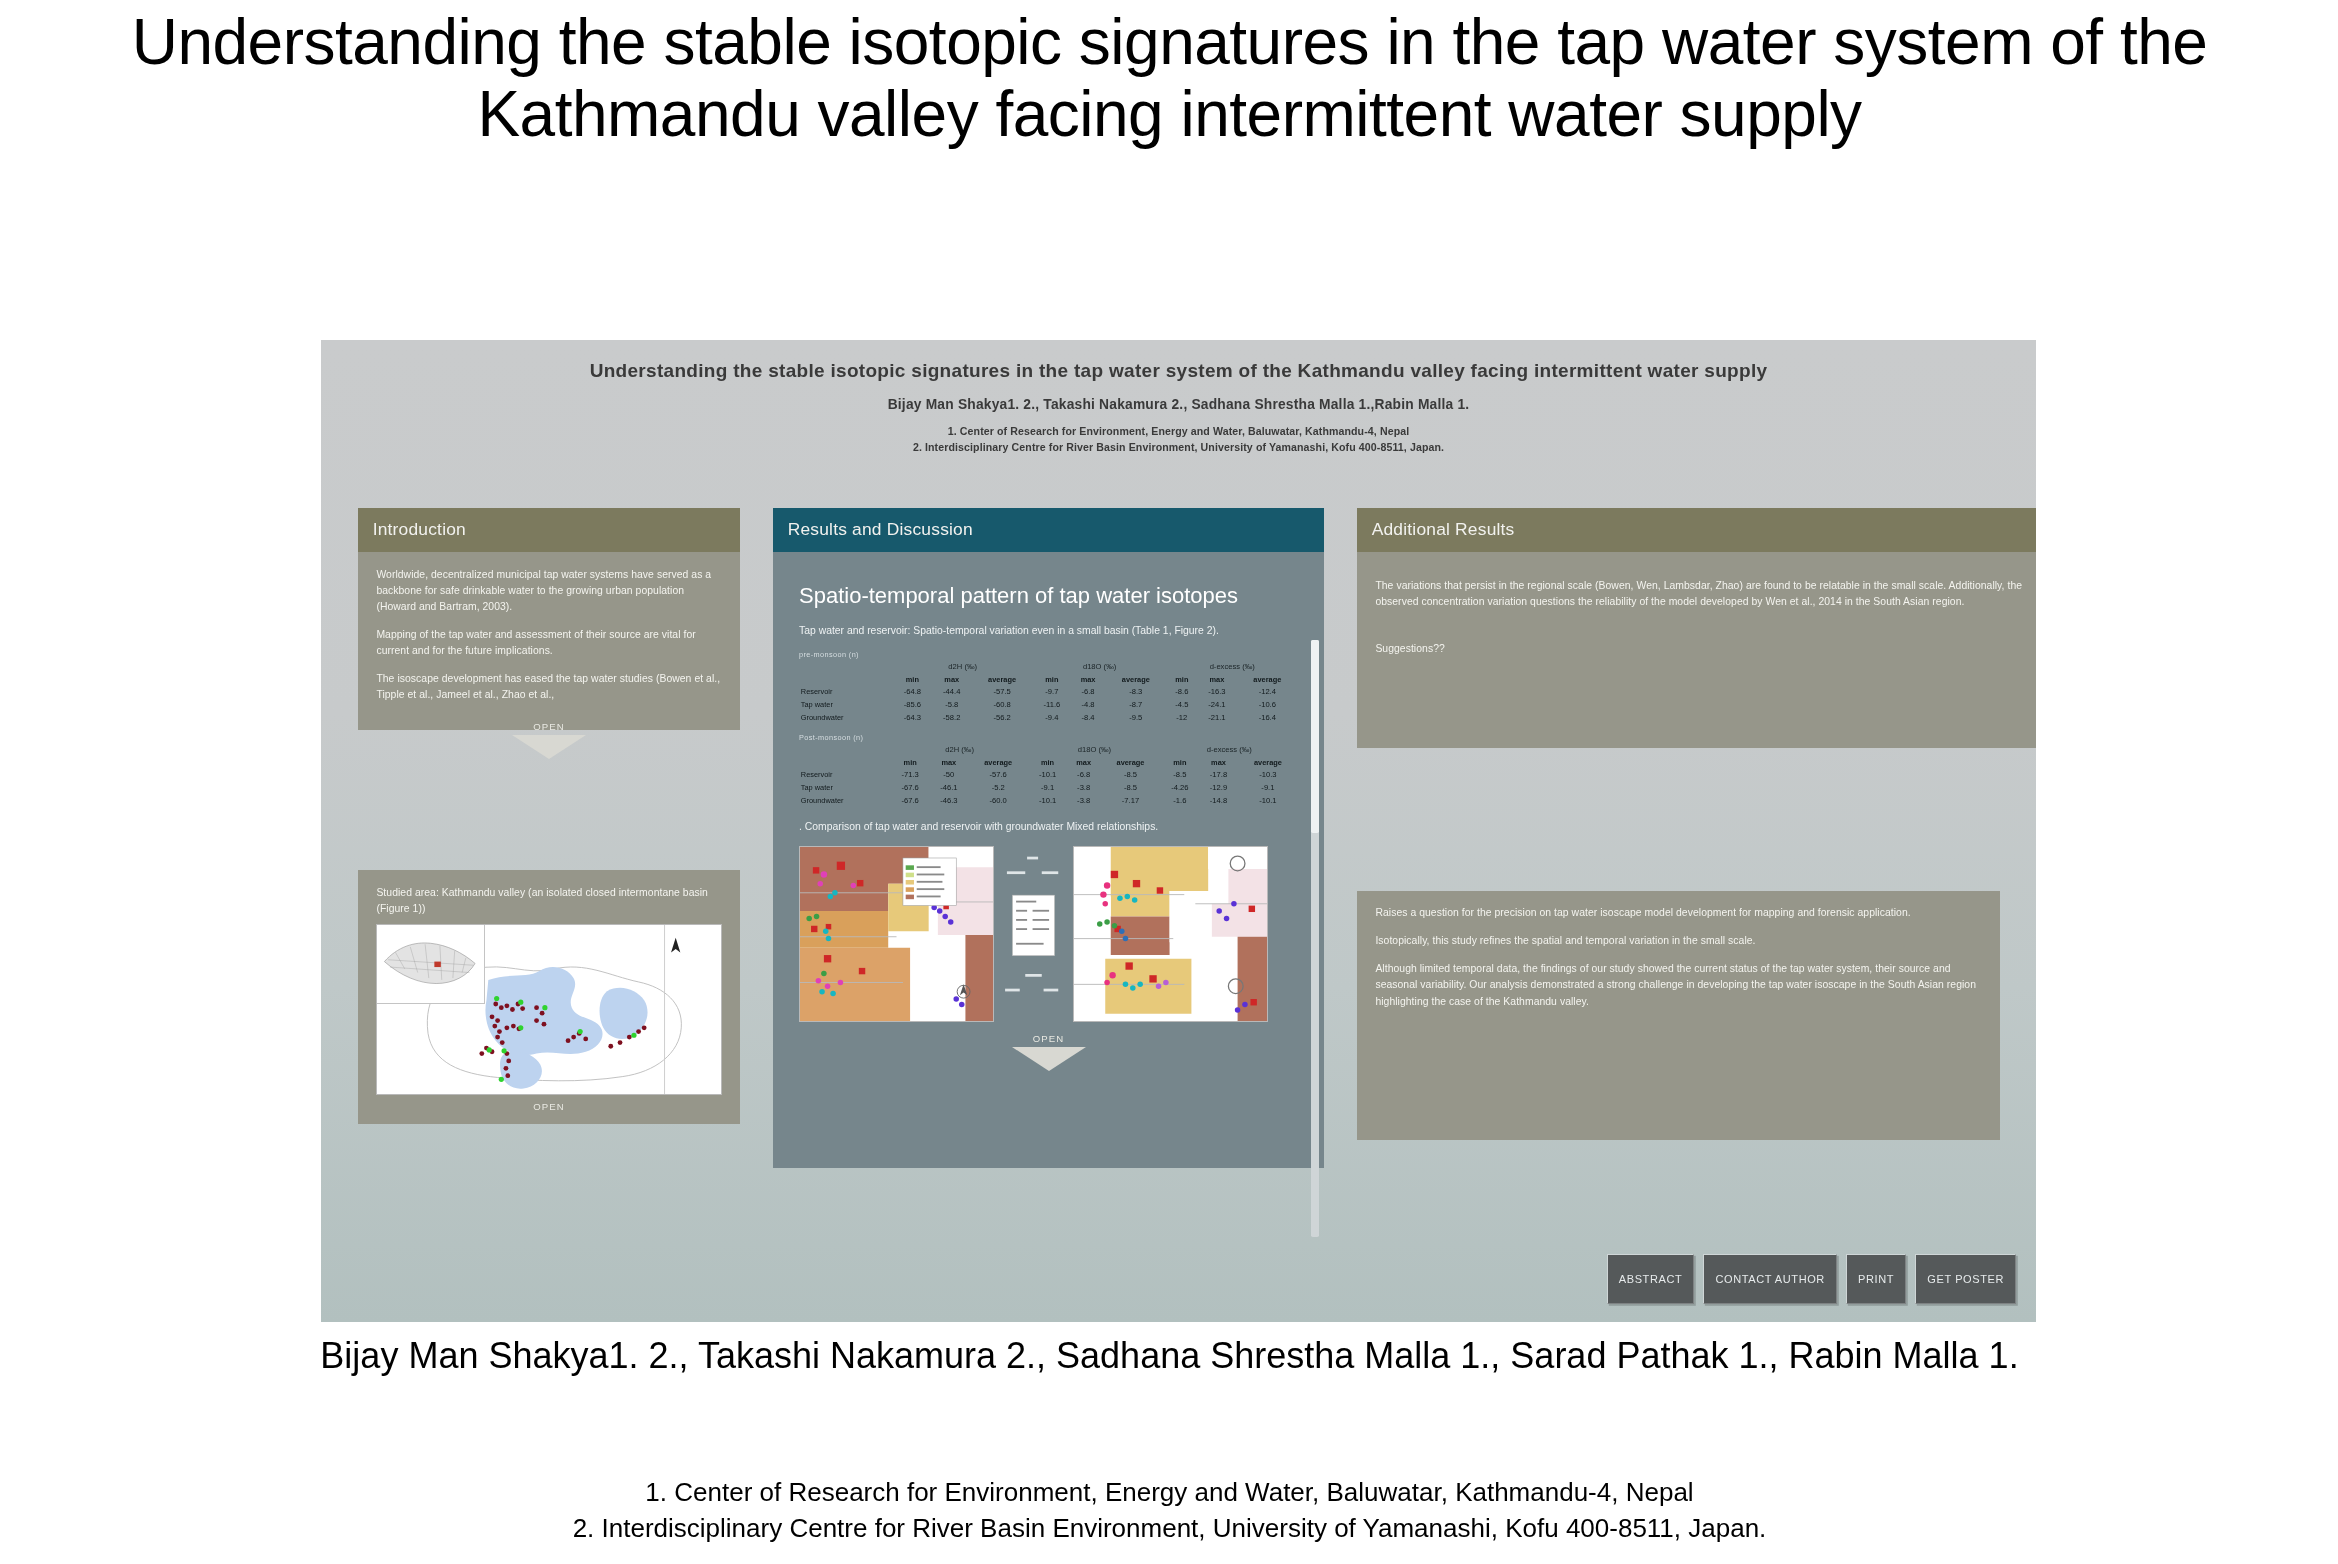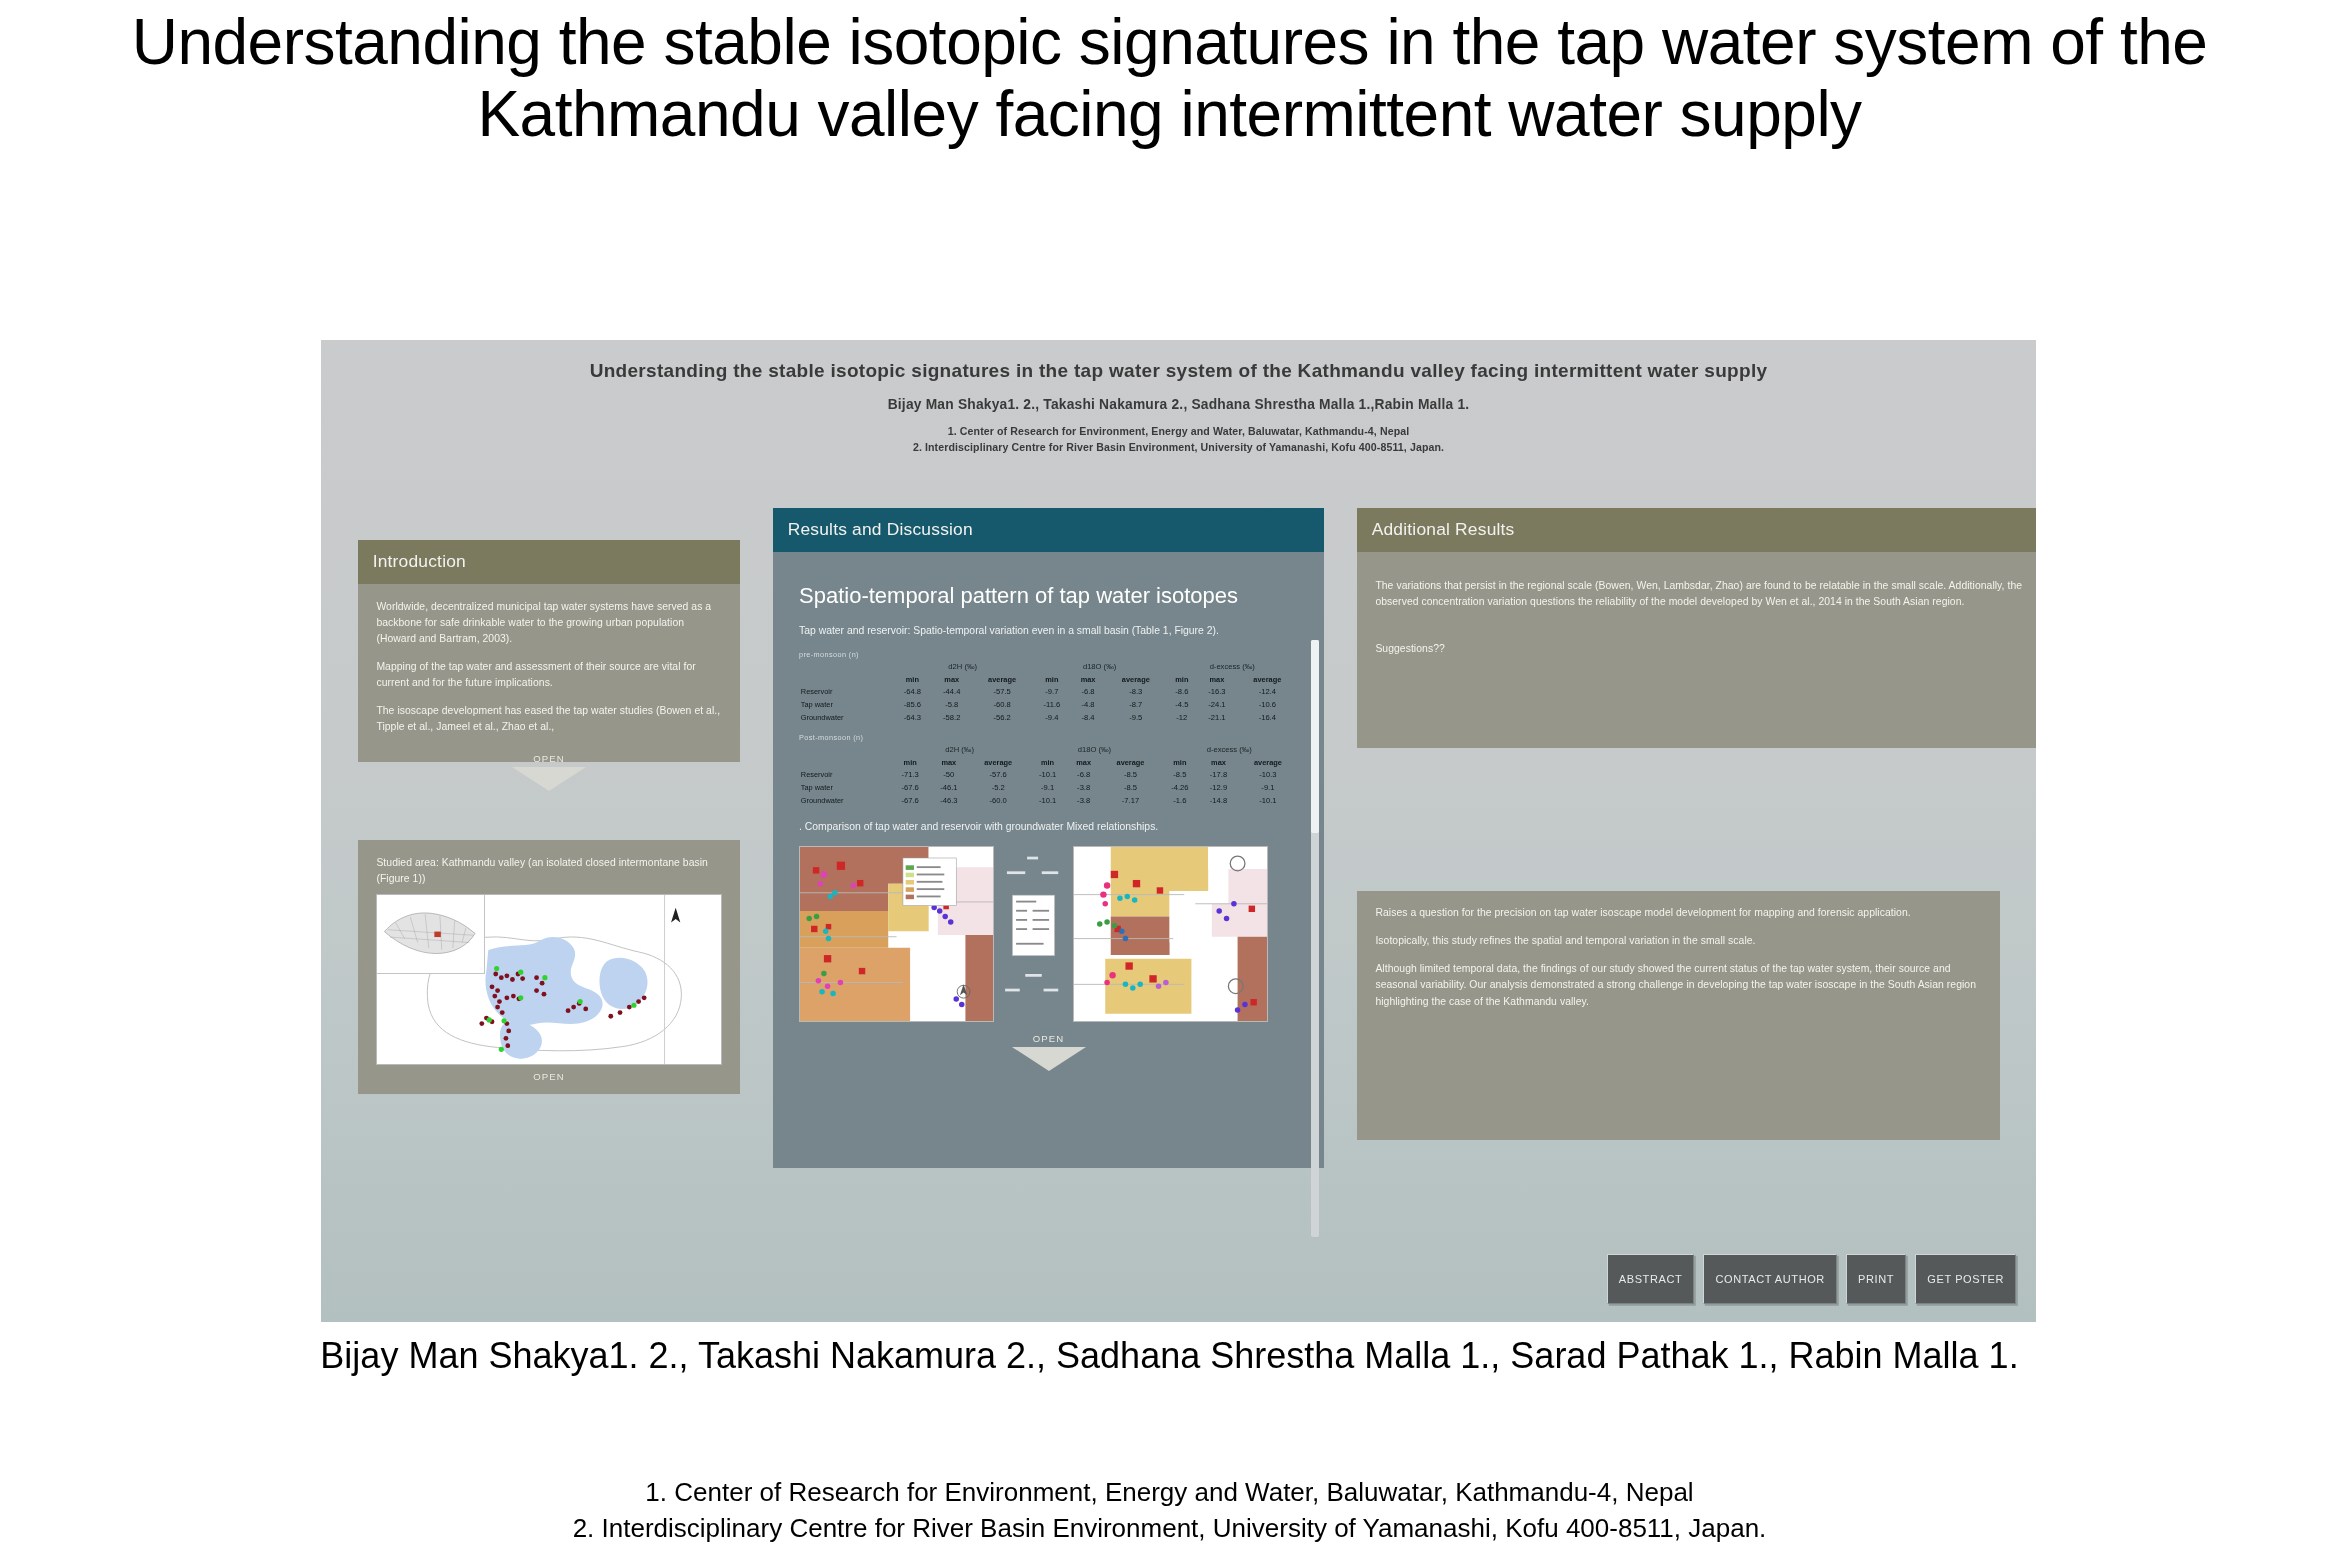--- a/index.html
+++ b/index.html
@@ -103,35 +103,35 @@
 
     <div class="p-head">
       <div class="t1">Understanding the stable isotopic signatures in the tap water system of the Kathmandu valley facing intermittent water supply</div>
       <div class="t2">Bijay Man Shakya1. 2., Takashi Nakamura 2., Sadhana Shrestha Malla 1.,Rabin Malla 1.</div>
       <div class="t3">
         <div>1. Center of Research for Environment, Energy and Water, Baluwatar, Kathmandu-4, Nepal</div>
         <div>2. Interdisciplinary Centre for River Basin Environment, University of Yamanashi, Kofu 400-8511, Japan.</div>
       </div>
     </div>
 
-    <div class="panel olive" style="left:37px;top:168px;width:382px;margin-top:32px;">
+    <div class="panel olive" style="left:37px;top:168px;width:382px;">
       <div class="hdr">Introduction</div>
       <div class="body" style="height:154px;">
         <p class="ptext">Worldwide, decentralized municipal tap water systems have served as a backbone for safe drinkable water to the growing urban population (Howard and Bartram, 2003).</p>
         <p class="ptext">Mapping of the tap water and assessment of their source are vital for current and for the future implications.</p>
         <p class="ptext">The isoscape development has eased the tap water studies (Bowen et al., Tipple et al., Jameel et al., Zhao et al.,</p>
         <div class="open-wrap">
           <span class="open-lbl">OPEN</span>
           <div class="open-arrow"></div>
         </div>
       </div>
     </div>
 
     <div class="panel olive" style="left:37px;top:500px;width:382px;">
-      <div class="body" style="padding-bottom:0;">
+      <div class="body" style="padding-bottom:0;margin-top:30px;">
         <p class="ptext" style="margin-bottom:7.3px;">Studied area: Kathmandu valley (an isolated closed intermontane basin (Figure 1))</p>
 
         <div class="figbox" style="height:169px;">
           
           <svg viewBox="0 0 370 184" width="100%" height="100%" preserveAspectRatio="none">
             <rect x="0" y="0" width="370" height="184" fill="#ffffff"></rect>
             <path d="M55 118 C50 78 70 55 105 48 C140 40 160 55 190 48 C225 40 250 55 282 62 C310 68 330 85 328 112 C326 140 300 160 265 165 C220 172 170 170 130 166 C90 162 60 150 55 118 Z" fill="none" stroke="#bdbdbd" stroke-width="1"></path>
             <path d="M120 60 C140 52 163 58 175 50 C188 42 205 46 212 58 C218 70 205 78 210 90 C215 102 232 100 240 110
                      C248 120 240 133 225 138 C206 144 190 136 172 140 C152 145 138 138 128 126 C118 114 115 96 118 82 Z" fill="#bdd3ef"></path>
             <path d="M248 72 C262 64 280 70 288 82 C296 95 290 112 278 120 C266 128 250 124 244 112 C238 100 238 80 248 72 Z" fill="#bdd3ef"></path>

